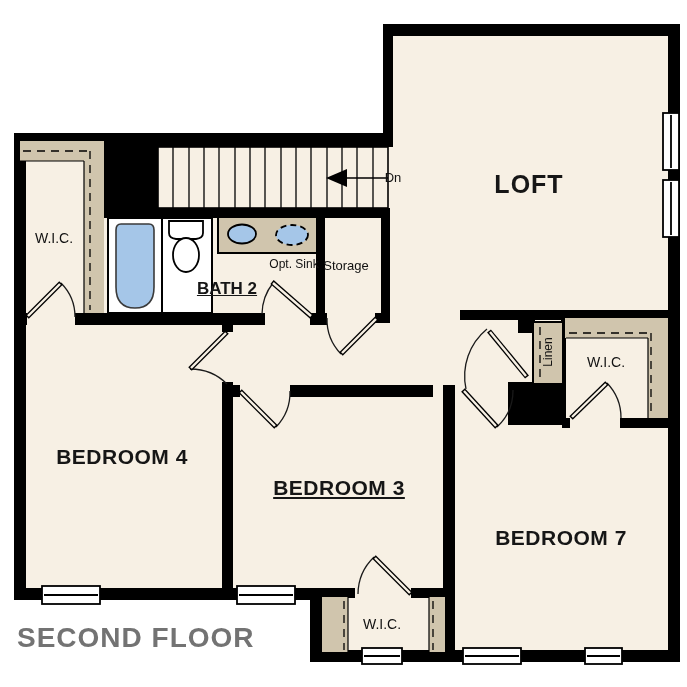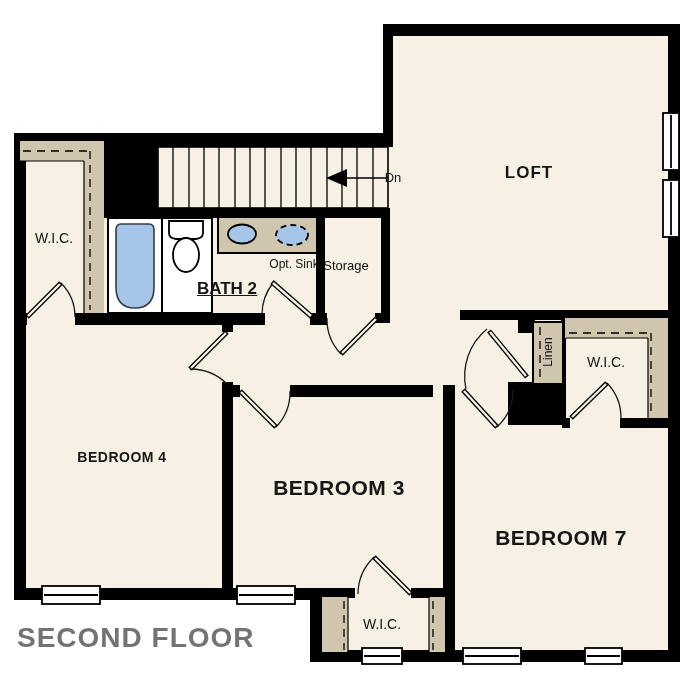--- a/index.html
+++ b/index.html
@@ -179,27 +179,27 @@
           <rect x="463" y="648" width="58" height="16" fill="#fff"></rect>
           <line x1="465" y1="656" x2="519" y2="656"></line>
         </g>
       <g>
           <rect x="585" y="648" width="37" height="16" fill="#fff"></rect>
           <line x1="587" y1="656" x2="620" y2="656"></line>
         </g>
     </g>
   </svg>
 
-  <div class="lbl bold" style="left:529px;top:173px;font-size:17px;letter-spacing:1px;">LOFT</div>
+  <div class="lbl bold" style="left:529px;top:184px;font-size:25px;letter-spacing:1px;">LOFT</div>
   <div class="lbl" style="left:54px;top:238px;font-size:14px;">W.I.C.</div>
   <div class="lbl bold" style="left:227px;top:289px;font-size:17px;text-decoration:underline;">BATH 2</div>
   <div class="lbl" style="left:294px;top:264px;font-size:12px;">Opt. Sink</div>
   <div class="lbl" style="left:346px;top:265px;font-size:13px;">Storage</div>
   <div class="lbl" style="left:393px;top:177px;font-size:13px;">Dn</div>
   <div class="lbl rot" style="left:548px;top:352px;font-size:12px;">Linen</div>
   <div class="lbl" style="left:606px;top:362px;font-size:14px;">W.I.C.</div>
-  <div class="lbl bold" style="left:122px;top:457px;font-size:14px;letter-spacing:0.5px;text-align:right;">BEDROOM 4</div>
-  <div class="lbl bold" style="left:339px;top:488px;font-size:21px;letter-spacing:0.5px;">BEDROOM 3</div>
+  <div class="lbl bold" style="left:122px;top:457px;font-size:21px;letter-spacing:0.5px;text-align:right;">BEDROOM 4</div>
+  <div class="lbl bold" style="left:339px;top:488px;font-size:21px;letter-spacing:0.5px;text-decoration:underline;">BEDROOM 3</div>
   <div class="lbl bold" style="left:561px;top:538px;font-size:21px;letter-spacing:0.5px;">BEDROOM 7</div>
   <div class="lbl" style="left:382px;top:624px;font-size:14px;">W.I.C.</div>
   <div class="title" style="left:17px;top:622px;font-size:28px;letter-spacing:1px;">SECOND FLOOR</div>
 
 </div>
 
 </body></html>

